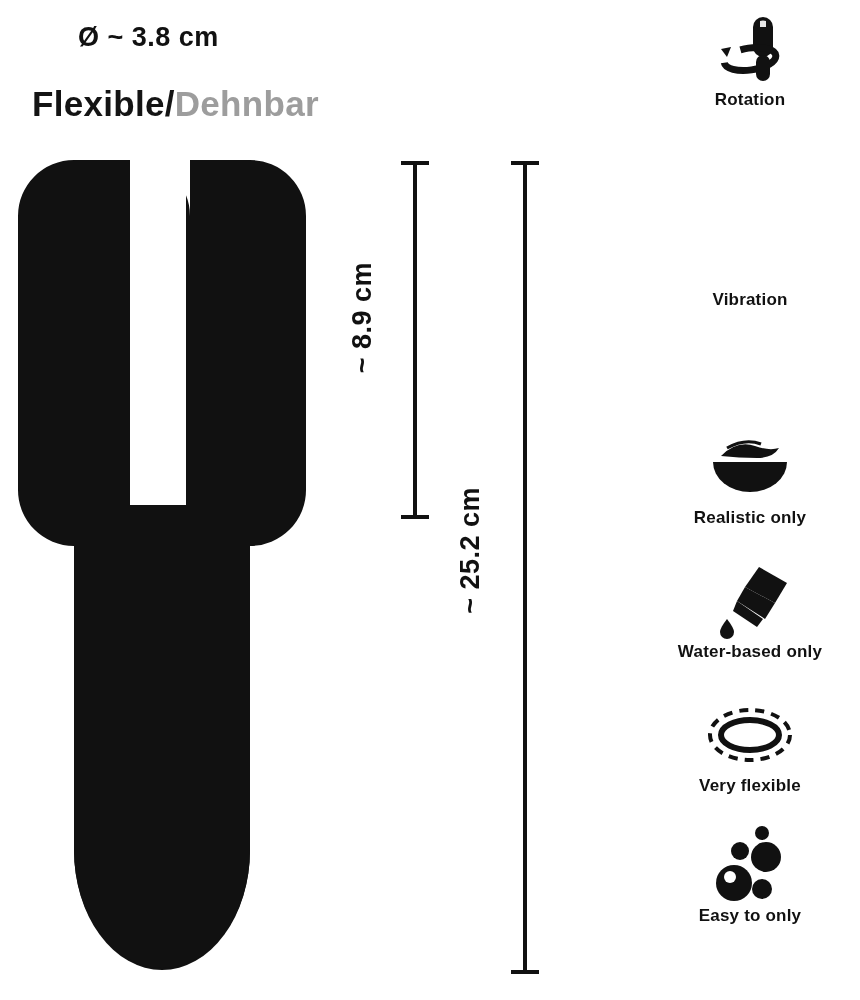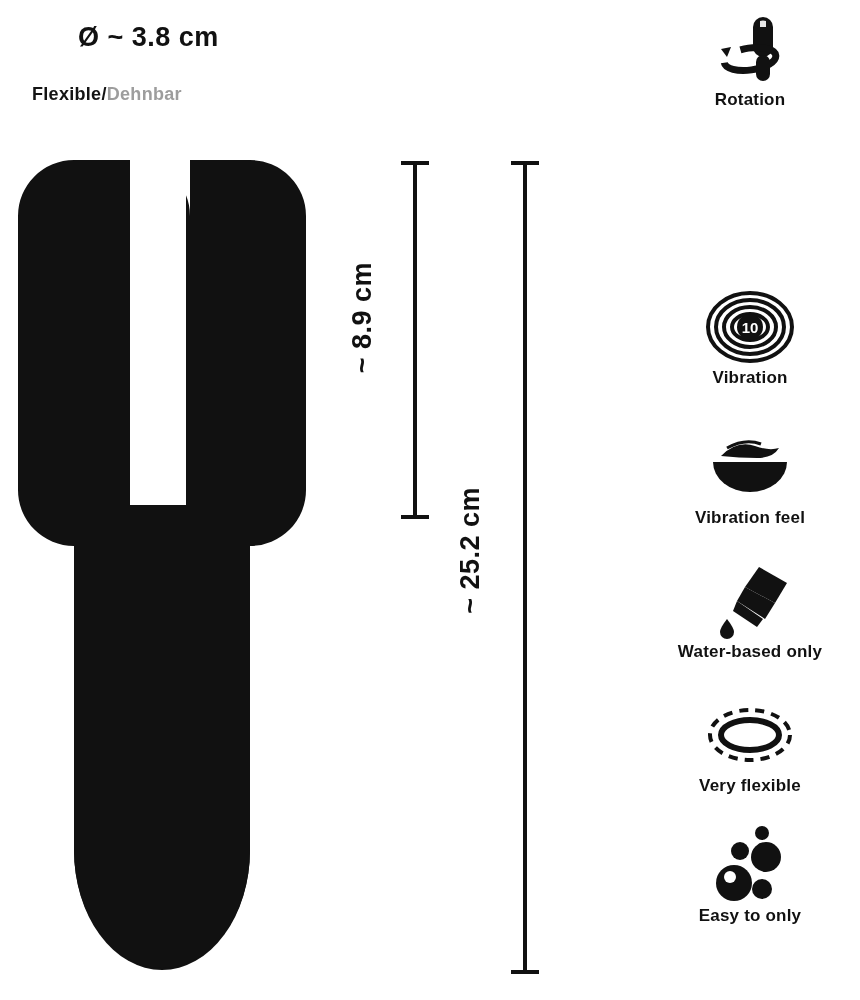--- a/index.html
+++ b/index.html
@@ -32,21 +32,21 @@
     font-size: 27px;
     font-weight: bold;
     letter-spacing: 0.5px;
     white-space: nowrap;
   }
 
   #label-flexible {
     position: absolute;
     left: 32px;
     top: 84px;
-    font-size: 18px;
+    font-size: 35px;
     font-weight: bold;
     letter-spacing: 0.3px;
     white-space: nowrap;
   }
   #label-flexible .en { color: #141414; }
   #label-flexible .sep { color: #141414; }
   #label-flexible .de { color: #9d9d9d; }
 
   #product-silhouette {
     position: absolute;
@@ -154,46 +154,34 @@
           <path d="M8,36 l10,-2 -4,10 z"></path>
           <rect x="43" y="42" width="14" height="26" rx="7"></rect>
         </g>
       </svg>
     </div>
     <span class="feature-label">Rotation</span>
   </div>
 
 
   <div class="feature" style="top:288px;">
-    <div class="icon-wrap">
-      <svg width="92" height="76" viewBox="0 0 92 76">
-        <g fill="none" stroke="#111111" stroke-width="4">
-          <ellipse cx="46" cy="38" rx="42" ry="34"></ellipse>
-          <ellipse cx="46" cy="38" rx="34" ry="27"></ellipse>
-          <ellipse cx="46" cy="38" rx="26" ry="20"></ellipse>
-          <ellipse cx="46" cy="38" rx="18" ry="13"></ellipse>
-        </g>
-        <circle cx="46" cy="38" r="13" fill="#111111"></circle>
-        <text x="46" y="44" text-anchor="middle" font-family="Liberation Sans, sans-serif" font-size="15" font-weight="bold" fill="#ffffff">10</text>
-      </svg>
-    </div>
     <span class="feature-label">Vibration</span>
   </div>
 
   <div class="feature" style="top:428px;">
     <div class="icon-wrap">
       <svg width="86" height="66" viewBox="0 0 86 66">
         <g fill="#111111">
           <path d="M6,28 a37,30 0 0 0 74,0 z"></path>
           <path d="M14,22 q16,-16 34,-10 q14,5 24,2 q-6,10 -22,10 q-18,0 -36,-2 z"></path>
           <path d="M20,14 q18,-10 34,-4" stroke="#111111" stroke-width="3" fill="none"></path>
         </g>
       </svg>
     </div>
-    <span class="feature-label">Vibration feel</span>
+    <span class="feature-label">Realistic only</span>
   </div>
 
   <div class="feature" style="top:696px;">
     <div class="icon-wrap">
       <svg width="88" height="62" viewBox="0 0 88 62">
         <ellipse cx="44" cy="31" rx="40" ry="25" fill="none" stroke="#111111" stroke-width="4" stroke-dasharray="9 7"></ellipse>
         <ellipse cx="44" cy="31" rx="29" ry="15" fill="none" stroke="#111111" stroke-width="6"></ellipse>
       </svg>
     </div>
     <span class="feature-label">Very flexible</span>

